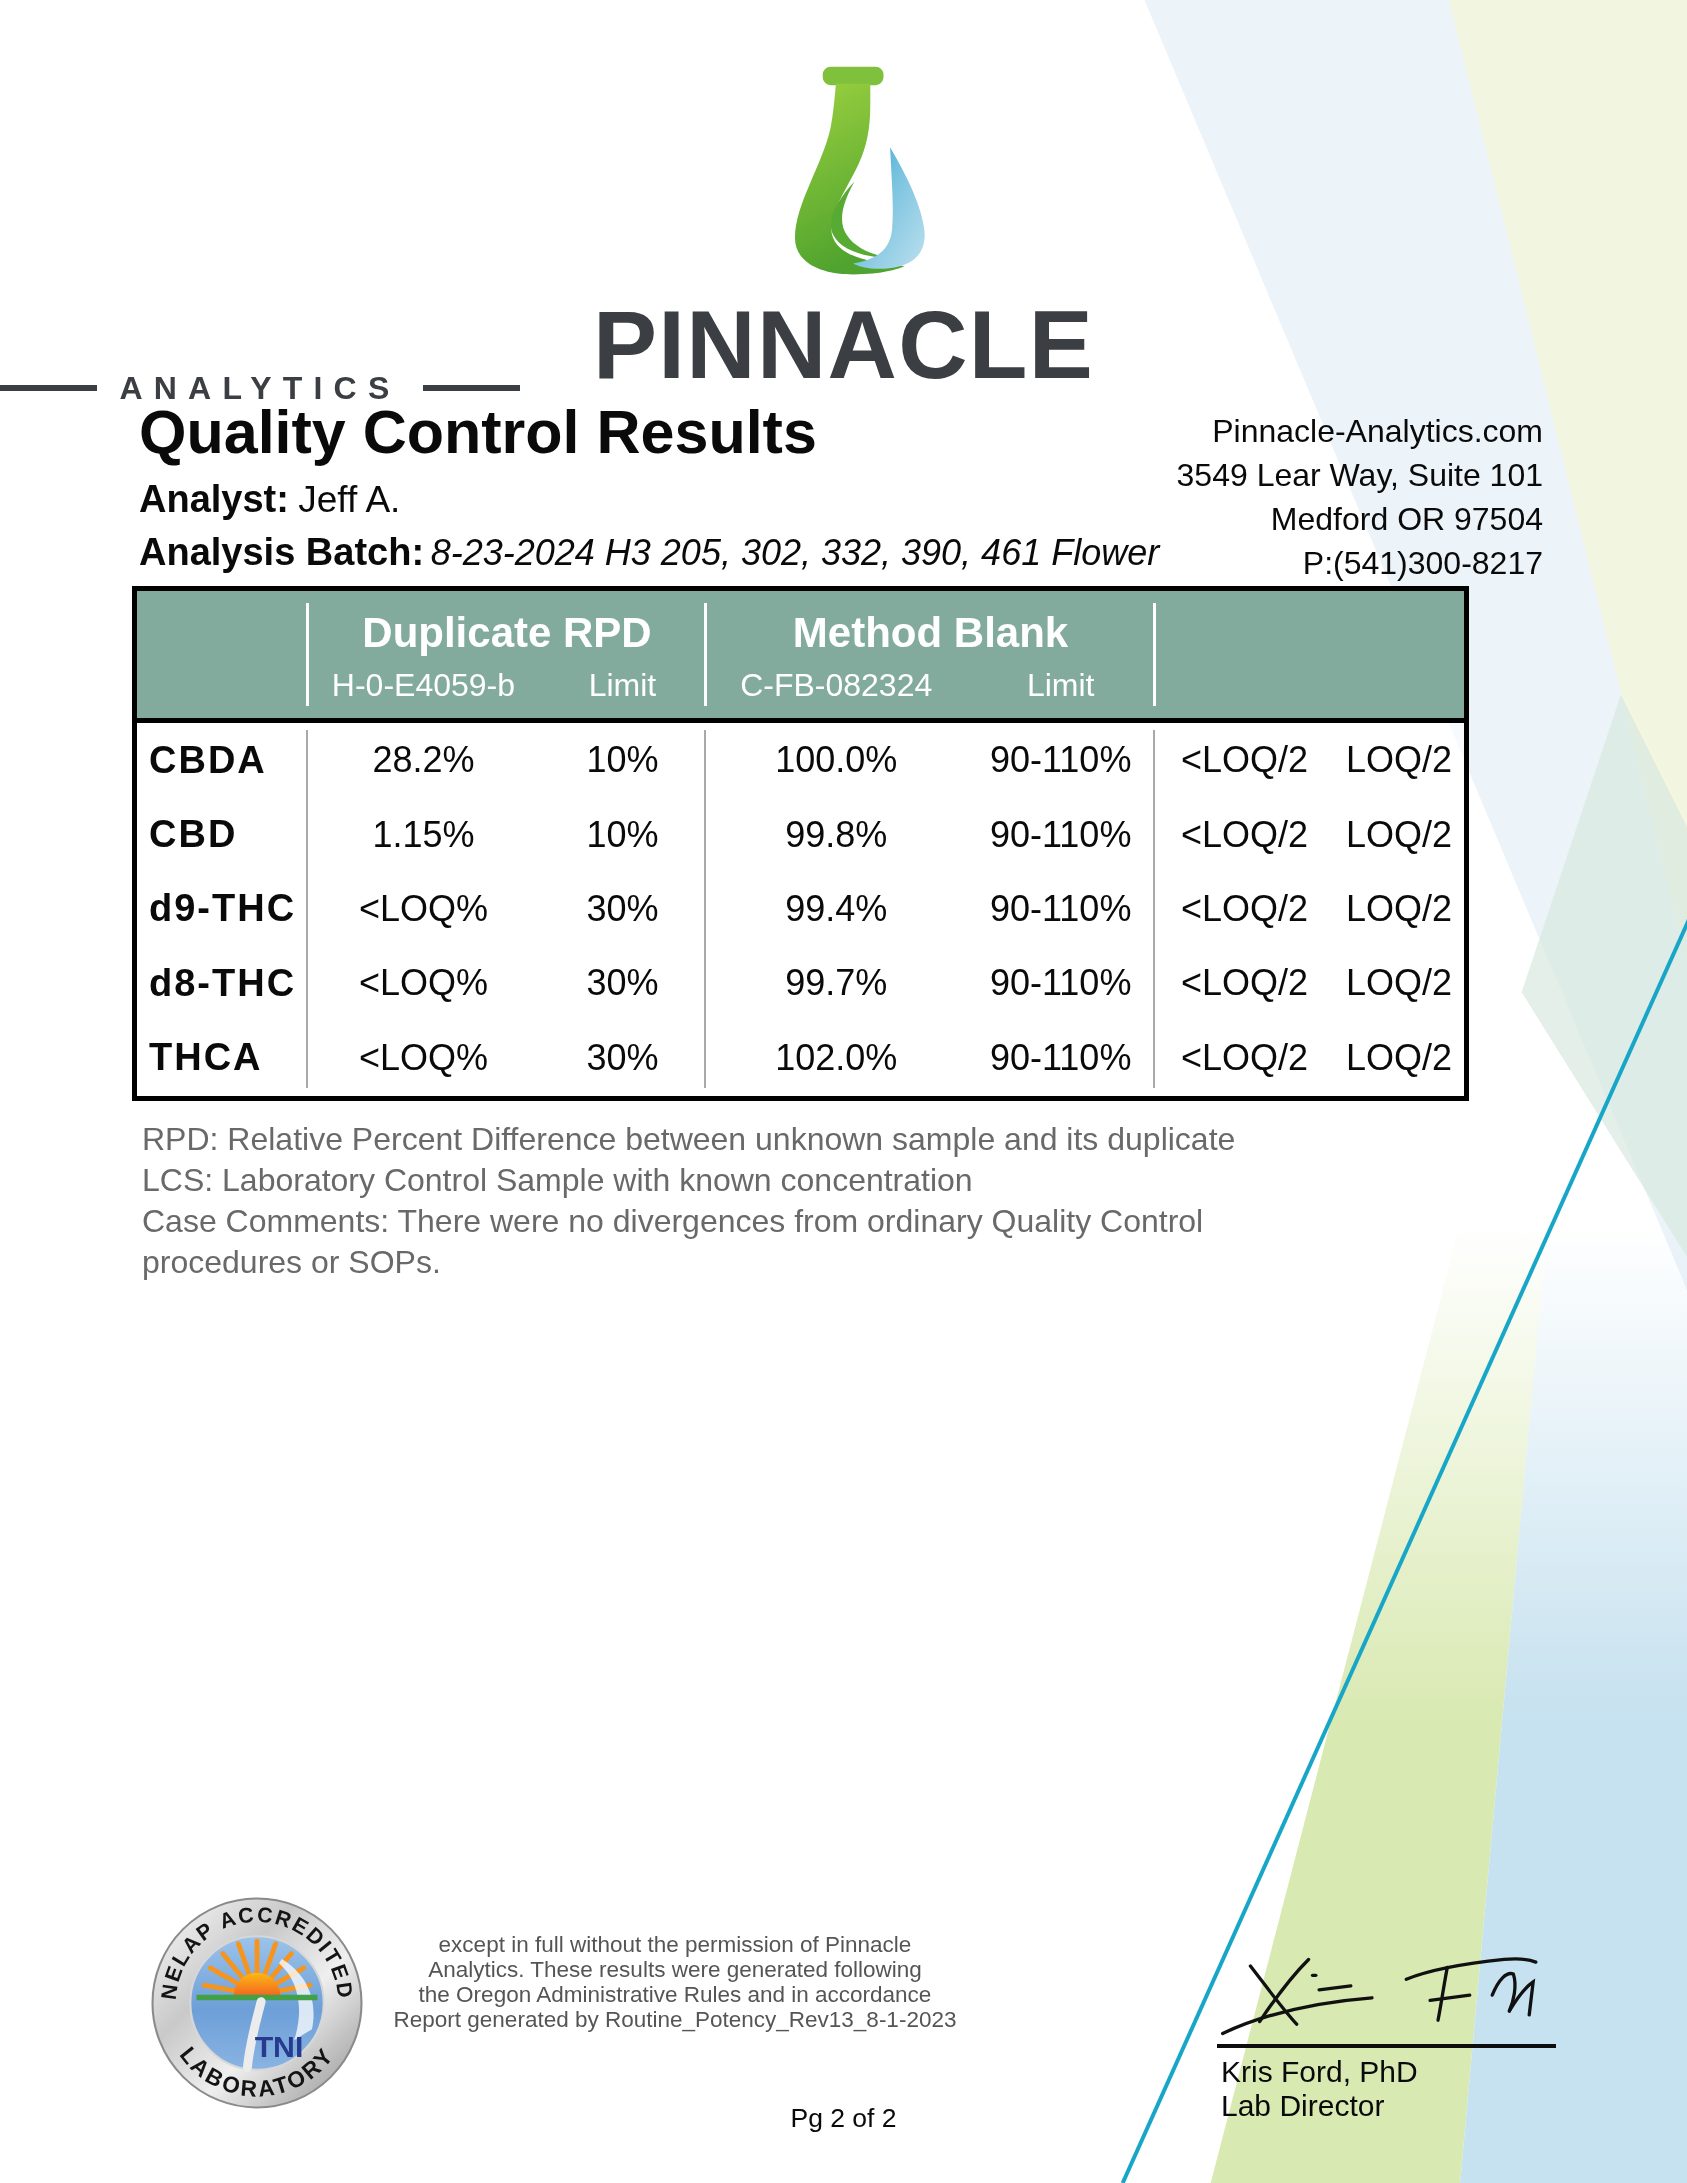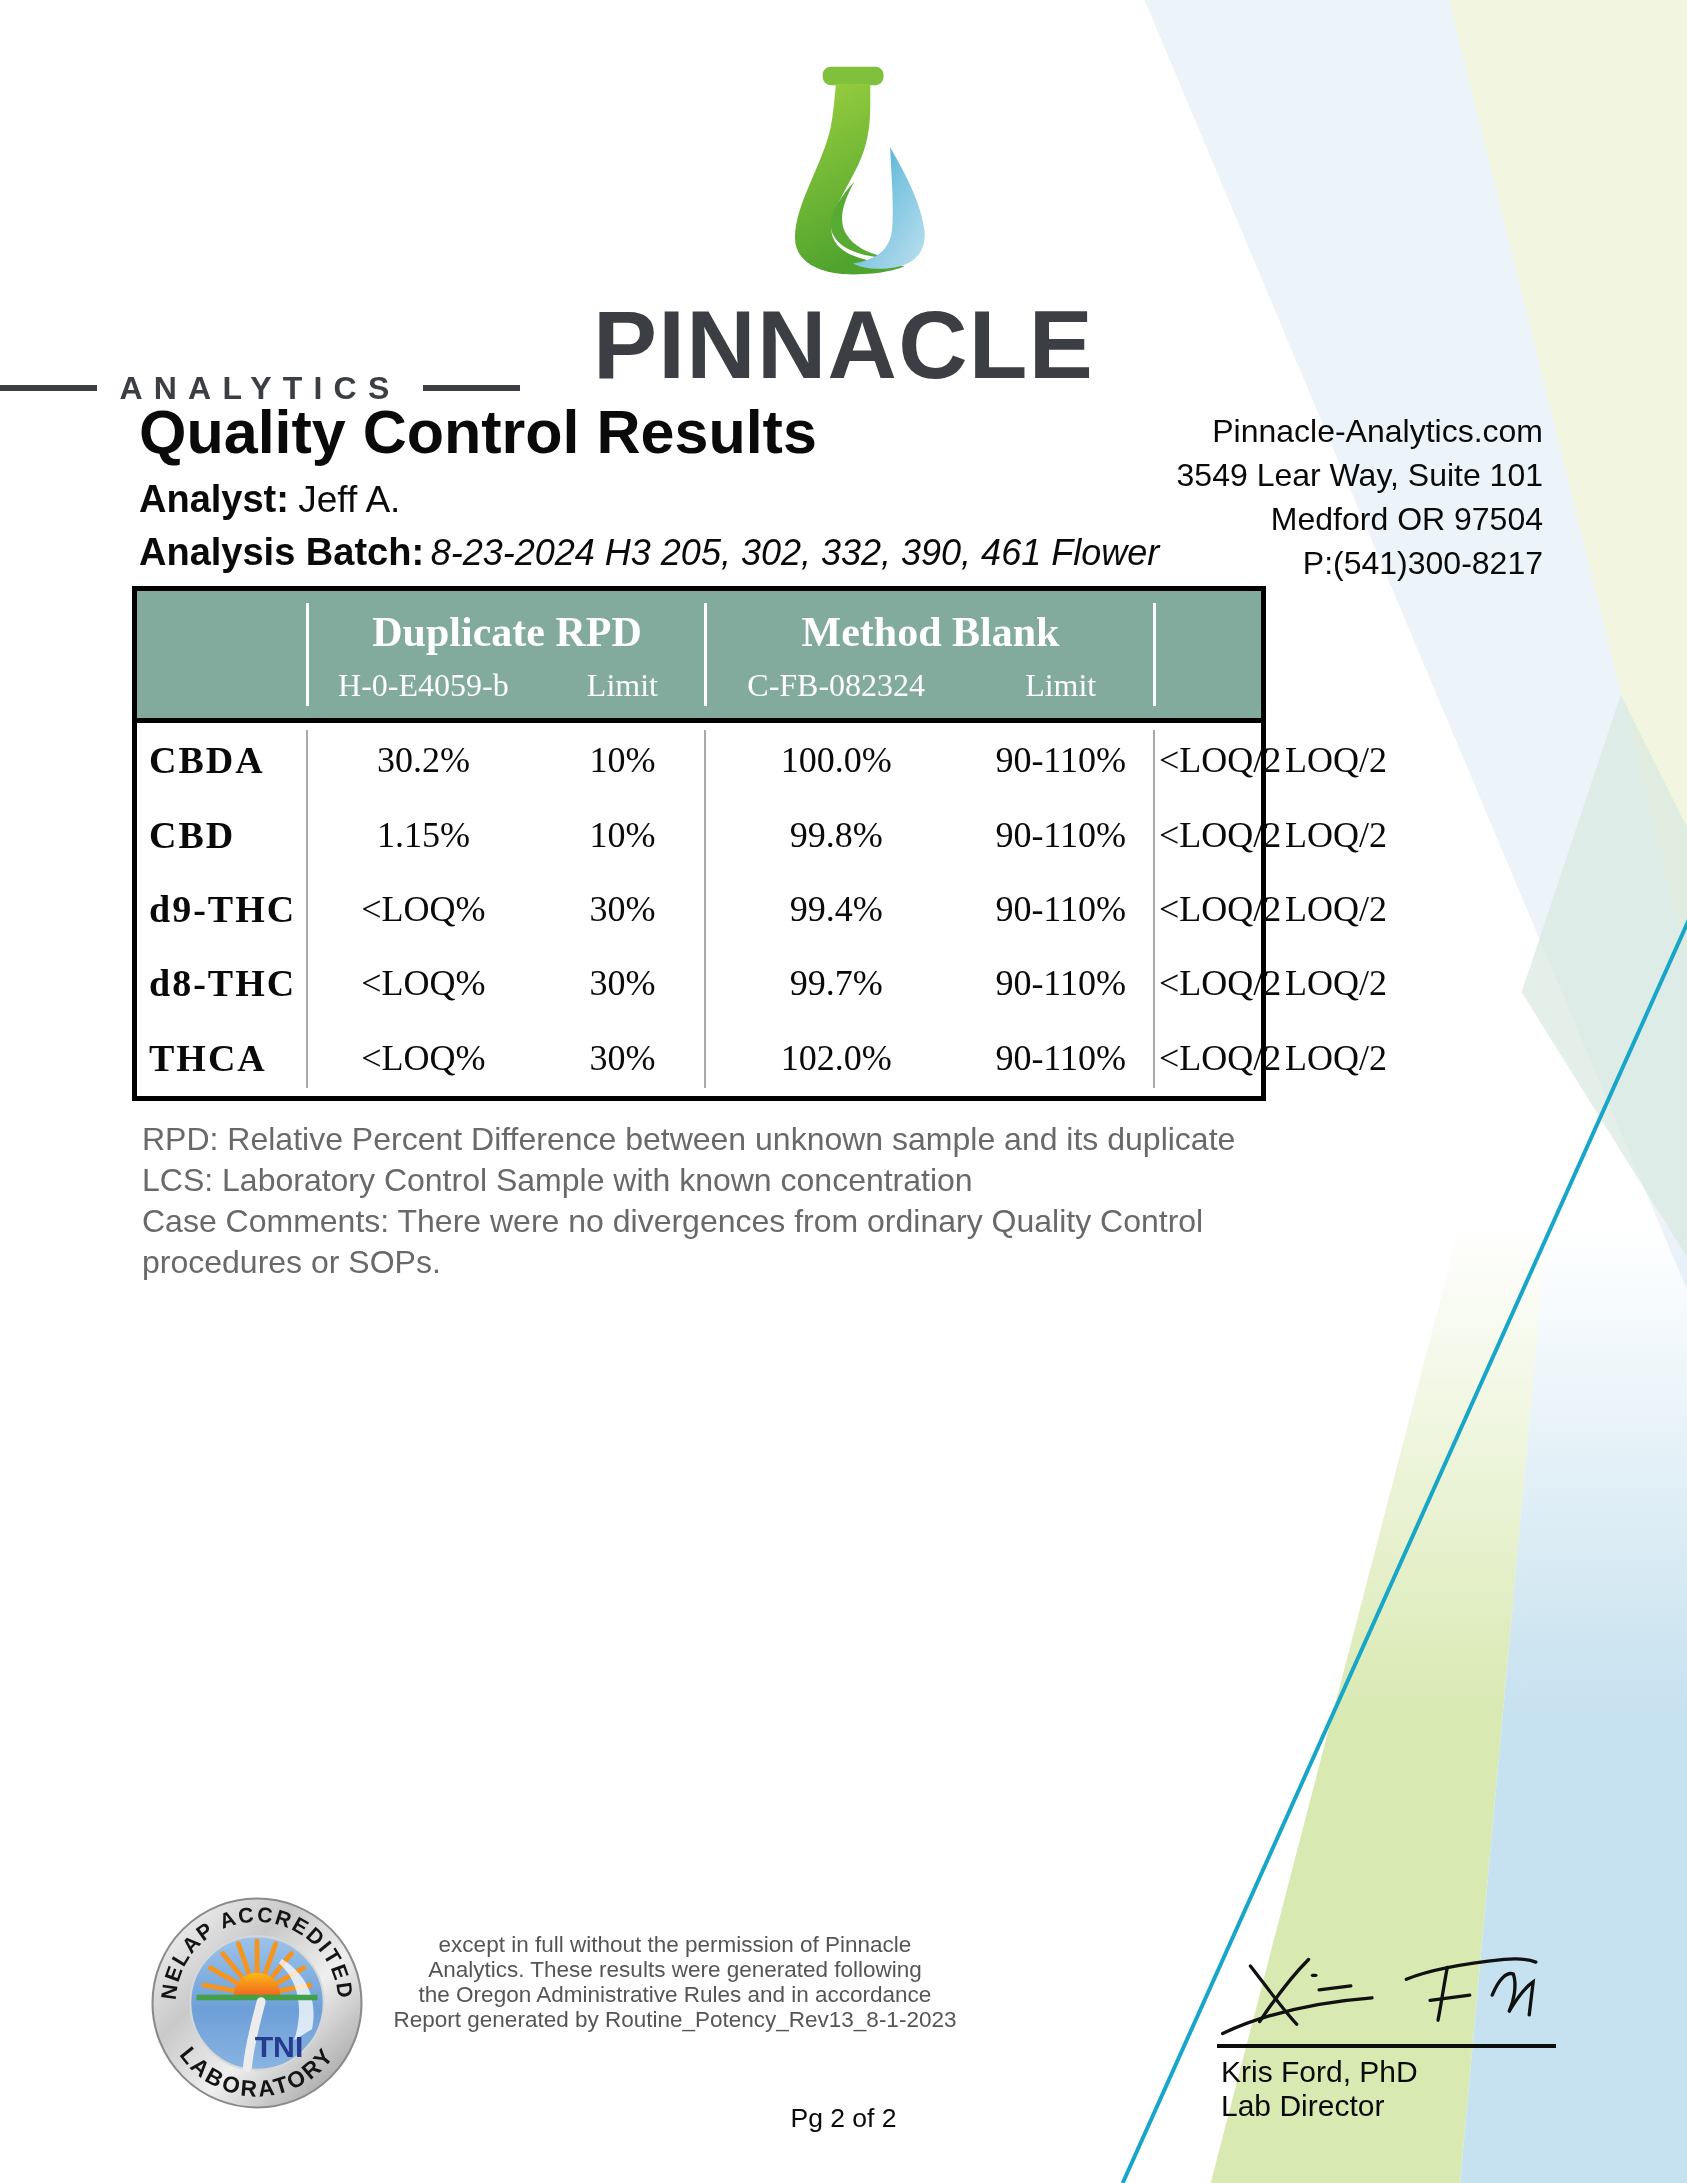--- a/index.html
+++ b/index.html
@@ -44,24 +44,23 @@
   #analyst-line{top:478px;}
   #analyst-line .val{font-size:37px;margin-left:9.3px;}
   #batch-line{top:531px;}
   #batch-line .val{font-size:36px;font-style:italic;margin-left:6.6px;}
   #contact{
     right:144px;top:409px;text-align:right;
     font-size:32px;line-height:44px;
   }
   
   #qc-table{
-    left:132px;top:586px;width:1134px;height:515px;
+    left:132px;top:586px;width:1337px;height:515px;
     border:5.3px solid #000;
     background:rgba(255,255,255,0.55);
-    font-family:Liberation Serif, serif;
   }
   #qc-head{
     position:relative;height:132px;background:var(--header-teal);
     border-bottom:5.3px solid #000;
     display:grid;grid-template-columns:171px 398px 449px 1fr;
     color:#ffffff;
   }
   .qc-group{display:flex;flex-direction:column;justify-content:center;padding-top:4px;}
   .qc-gtitle{text-align:center;font-size:42px;font-weight:700;line-height:57px;}
   .qc-sub{display:grid;grid-template-columns:58% 42%;font-size:32px;line-height:49px;}
@@ -185,21 +184,21 @@
       </div>
     </div>
     <div class="vdiv head dx1"></div>
     <div class="vdiv head dx2"></div>
     <div class="vdiv head dx3"></div>
   </div>
   <div id="qc-body">
     <div class="qc-row">
       <div class="qc-analyte">CBDA</div>
       <div class="qc-vals">
-        <span>30.2%</span>
+        <span>28.2%</span>
         <span>10%</span>
       </div>
       <div class="qc-vals">
         <span>100.0%</span>
         <span>90-110%</span>
       </div>
       <div class="qc-vals">
         <span>&lt;LOQ/2</span>
         <span>LOQ/2</span>
       </div>

